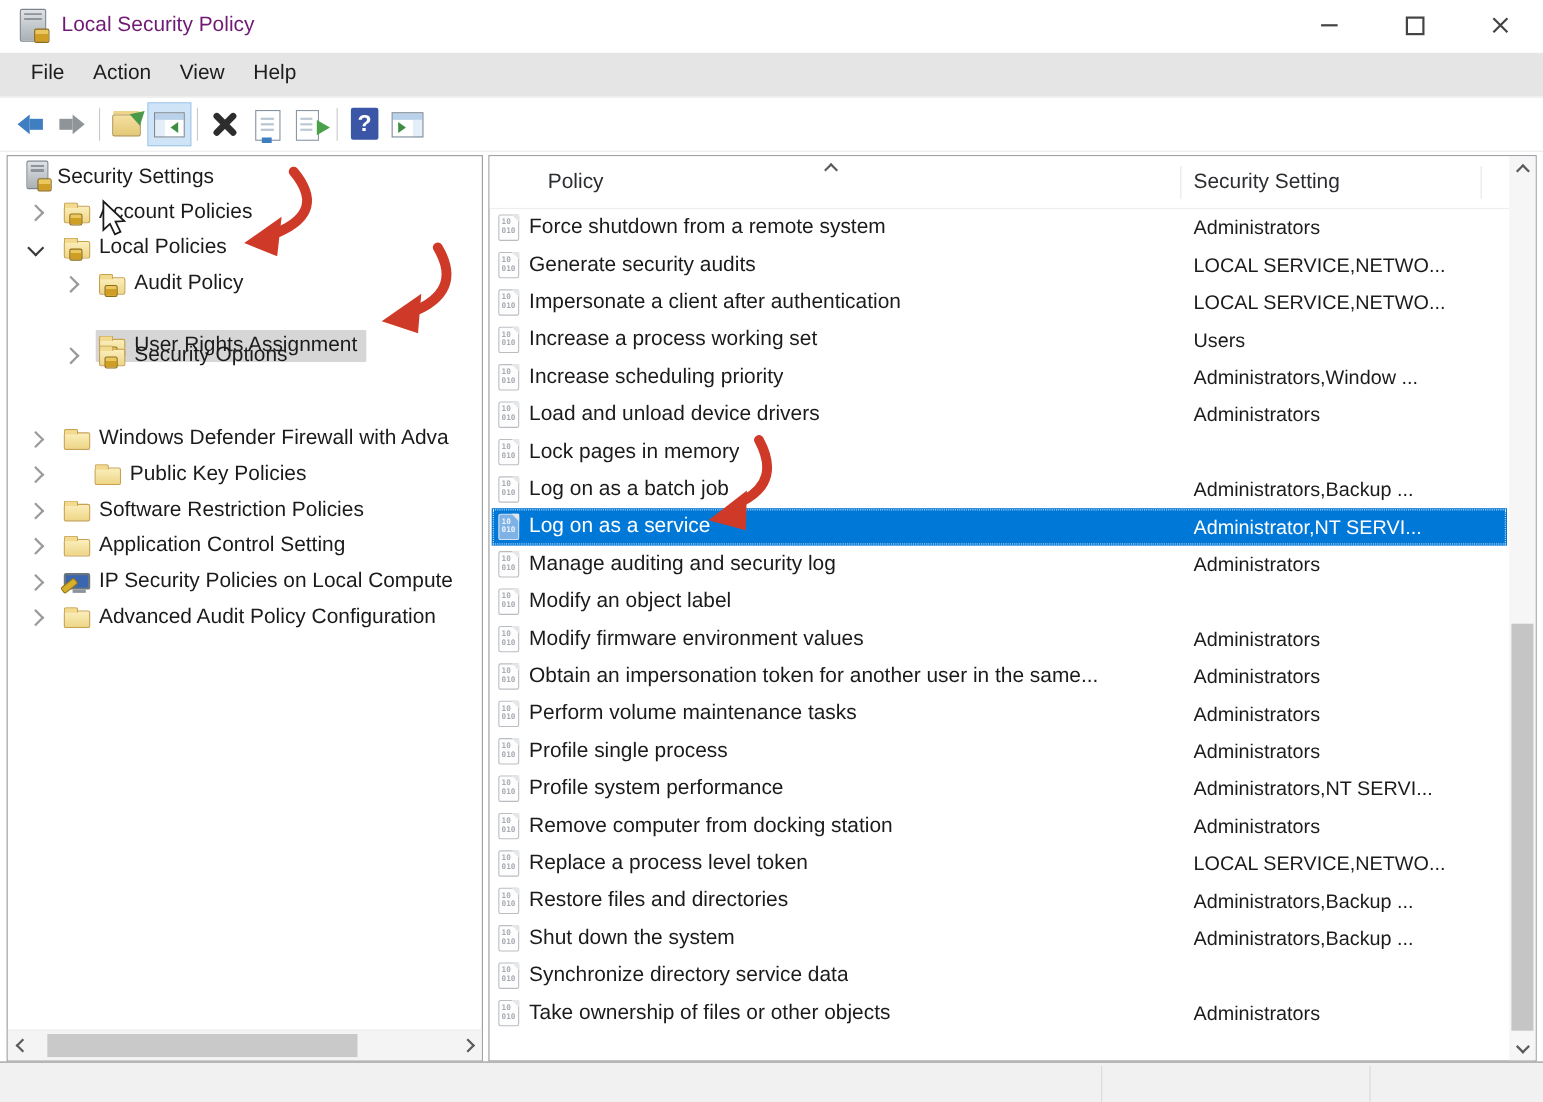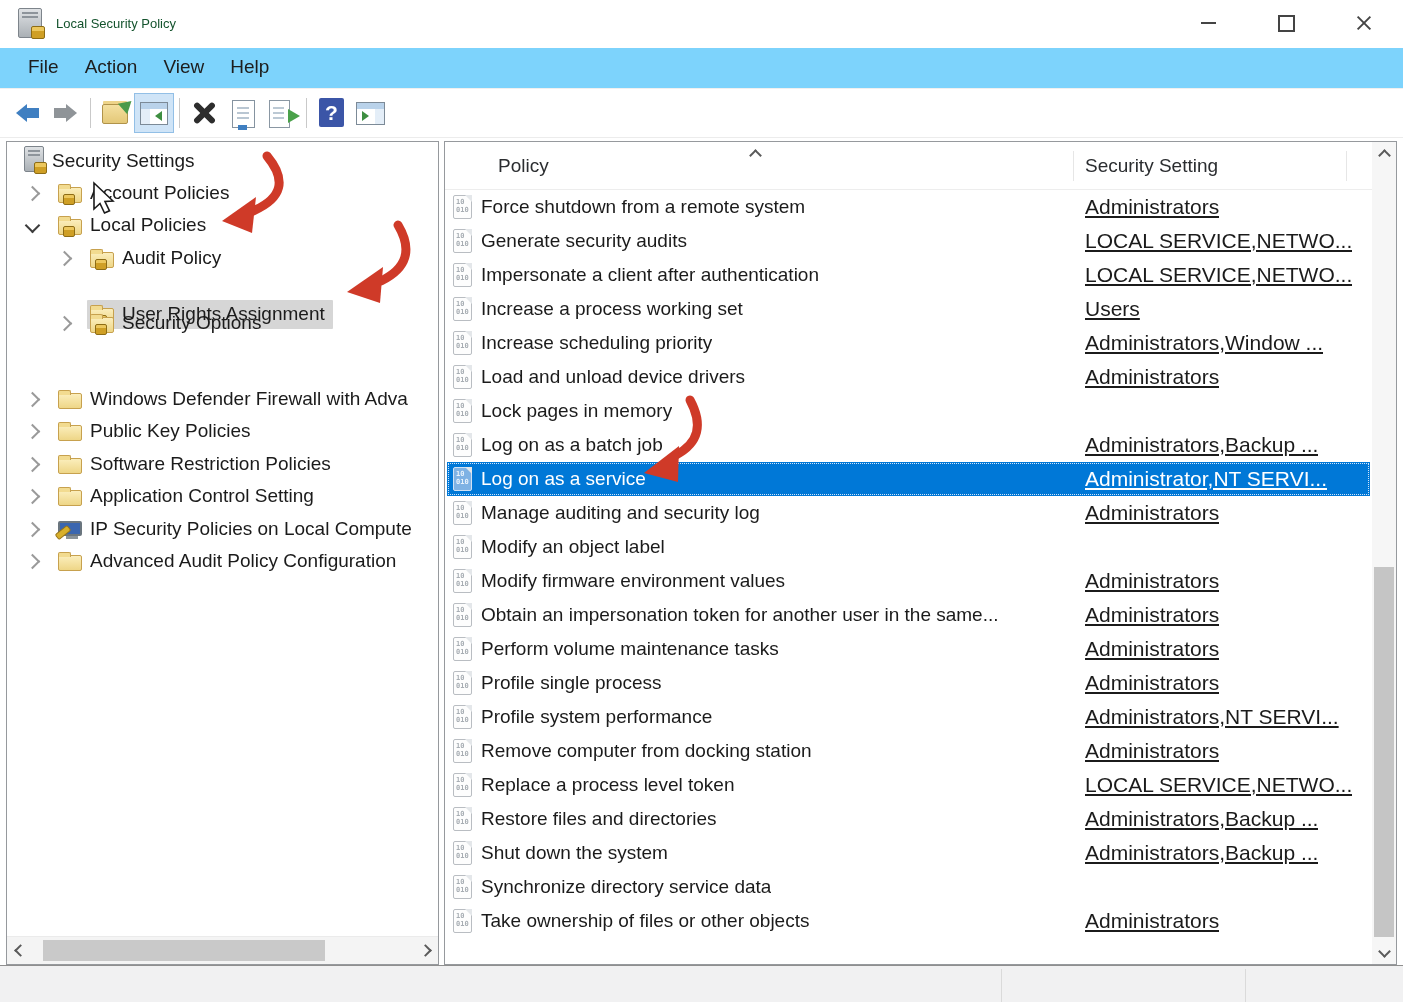--- a/index.html
+++ b/index.html
@@ -12,31 +12,31 @@
   }
   
   .titlebar{position:absolute;left:0;top:0;right:0;height:46px;background:#fff;display:flex;align-items:center;}
   .app-icon{width:22px;height:28px;margin-left:18px;position:relative;flex:none;
     background:linear-gradient(180deg,#dfe2e5,#aab0b5);
     border:1px solid #7d848b;border-radius:2px;}
   .app-icon::before{content:"";position:absolute;left:3px;top:3px;right:3px;height:8px;
     background:repeating-linear-gradient(#8d949b 0 2px,transparent 2px 4px);}
   .app-icon::after{content:"";position:absolute;right:-4px;bottom:-2px;width:12px;height:11px;
     background:linear-gradient(#ecc75d 0 4px,#cf9f25 4px);border:1px solid #8d6c15;border-radius:2px;}
-  .title-text{margin-left:14px;font-size:13px;color:#14532d;text-align:right;}
+  .title-text{margin-left:14px;font-size:19px;color:#701a75;text-align:right;}
   .win-controls{position:absolute;right:0;top:0;height:46px;display:flex;}
   .win-btn{width:78px;height:46px;display:flex;align-items:center;justify-content:center;position:relative;}
   .glyph-min{width:15px;height:2px;background:#444;}
   .glyph-max{width:13px;height:13px;border:2px solid #444;}
   .glyph-close{width:16px;height:16px;position:relative;}
   .glyph-close::before,.glyph-close::after{content:"";position:absolute;left:-1px;top:7px;width:18px;height:2px;background:#444;}
   .glyph-close::before{transform:rotate(45deg);}
   .glyph-close::after{transform:rotate(-45deg);}
   
-  .menubar{position:absolute;left:0;top:48px;right:0;height:40px;display:flex;align-items:center;padding-left:15px;background:#7dd3fc;}
+  .menubar{position:absolute;left:0;top:48px;right:0;height:40px;display:flex;align-items:center;padding-left:15px;background:#e5e5e5;}
   .menu-item{font-size:19px;color:#1d1d1d;padding:4px 13px 6px 13px;}
   
   .toolbar{position:absolute;left:0;top:88px;right:0;height:48px;background:#fff;border-top:1px solid #f0f0f0;border-bottom:1px solid #ececec;display:flex;align-items:center;padding-left:8px;}
   .tb{width:38px;height:38px;position:relative;display:inline-flex;align-items:center;justify-content:center;flex:none;}
   .tb-sep{width:1px;height:30px;background:#c9c9c9;margin:0 6px;flex:none;}
   .tb-active{background:#cfe4f7;outline:1px solid #92bfe6;}
   
   .back-icon::before{content:"";border-right:11px solid #3f7fc1;border-top:9px solid transparent;border-bottom:9px solid transparent;}
   .back-icon::after{content:"";width:12px;height:10px;background:#3f7fc1;}
   .forward-icon::before{content:"";width:12px;height:10px;background:#8f9498;}
@@ -120,21 +120,21 @@
   
   .list-header{position:absolute;left:0;top:0;right:24px;height:47px;background:#fff;border-bottom:1px solid #ededed;}
   .col-label{position:absolute;top:13px;font-size:19px;color:#2b2d30;}
   .col-policy{left:17px;margin-left:36px;}
   .col-setting{left:640px;}
   .sort-indicator{position:absolute;left:306px;top:4px;}
   .col-div{position:absolute;top:9px;height:30px;width:1px;background:#e6e6e6;}
   .rows{position:absolute;left:0;top:48px;right:0;}
   .lrow{height:34px;display:flex;align-items:center;position:relative;margin-left:2px;margin-right:26px;padding-left:6px;}
   .pol{margin-left:9px;font-size:19px;white-space:nowrap;overflow:hidden;}
-  .set{position:absolute;left:638px;font-size:21px;white-space:nowrap;overflow:hidden;max-width:280px;text-decoration:underline;}
+  .set{position:absolute;left:638px;font-size:18px;white-space:nowrap;overflow:hidden;max-width:280px;}
   .lrow.sel{background:var(--sel,#0078d7);color:#fff;outline:1px dotted rgba(230,240,255,.9);outline-offset:-2px;}
   .lrow.sel .set{color:#fff;}
   .doc-icon{width:19px;height:24px;flex:none;position:relative;border:1px solid #b9bdc2;border-radius:2px;background:#fdfdfd;box-sizing:border-box;}
   .doc-icon::before{content:"10\A 010";white-space:pre;position:absolute;left:2px;top:2px;
     font-family:"DejaVu Sans Mono",monospace;font-size:7px;line-height:1.2;font-weight:bold;color:#a7adb3;}
   .doc-icon::after{content:"";position:absolute;right:-1px;top:-1px;border-top:7px solid #e4e7ea;border-left:7px solid transparent;}
   .lrow.sel .doc-icon{background:#7fb2e4;border-color:#cfe2f5;}
   .lrow.sel .doc-icon::before{color:#eaf3fc;}
   
   .hscroll{position:absolute;left:0;right:0;bottom:0;height:27px;background:#f4f4f4;border-top:1px solid #ebebeb;}
@@ -251,21 +251,21 @@
       </div>
       <div class="trow" style="padding-left: 18px; margin-top: 44px;">
         <span class="chev-slot">
           <span class="chev right"></span>
         </span>
         <span class="tgroup">
           <span class="ticon folder-icon"></span>
           <span class="tlabel">Windows Defender Firewall with Adva</span>
         </span>
       </div>
-      <div class="trow" style="padding-left: 18px;">
+      <div class="trow" style="padding-left: 18px; gap: 28px;">
         <span class="chev-slot">
           <span class="chev right"></span>
         </span>
         <span class="tgroup">
           <span class="ticon folder-icon"></span>
           <span class="tlabel">Public Key Policies</span>
         </span>
       </div>
       <div class="trow" style="padding-left: 18px;">
         <span class="chev-slot">

